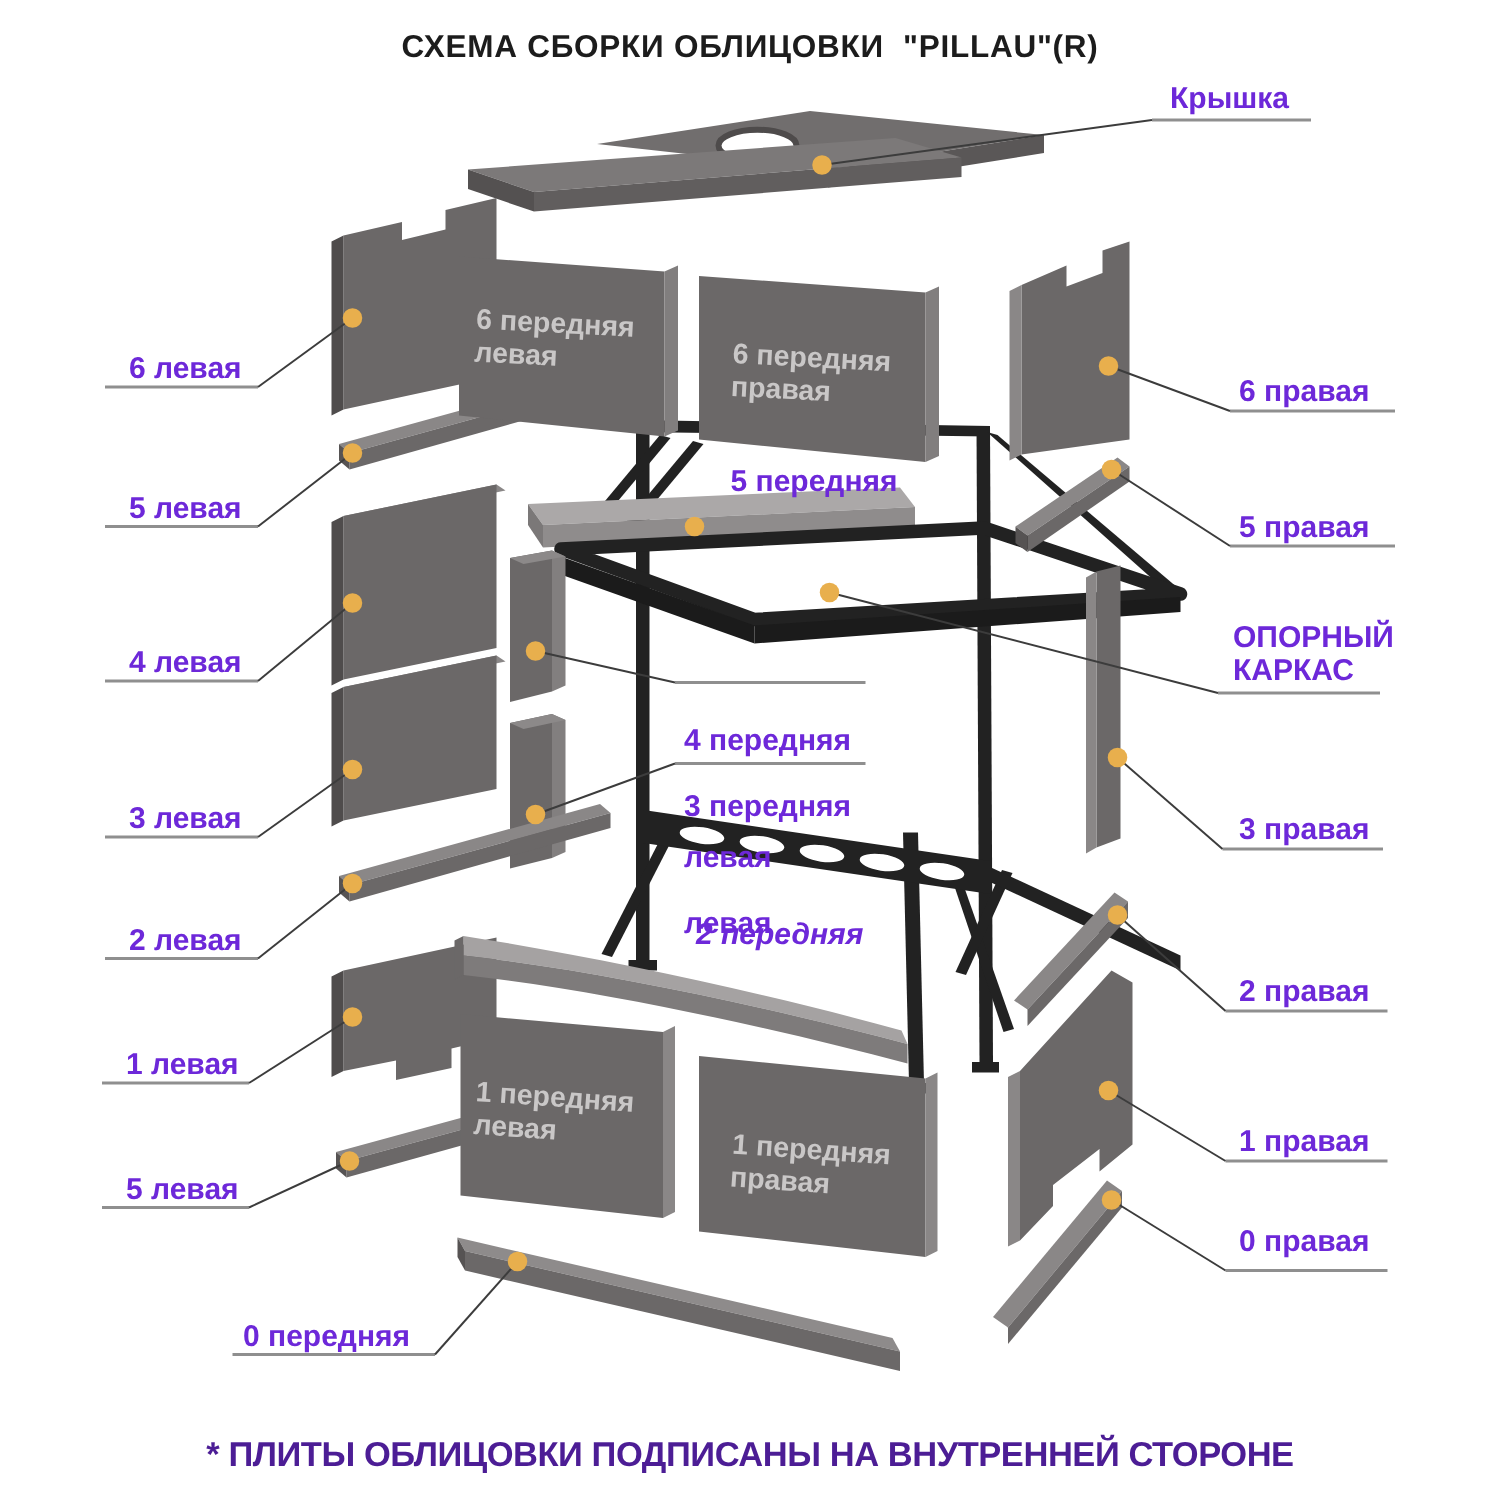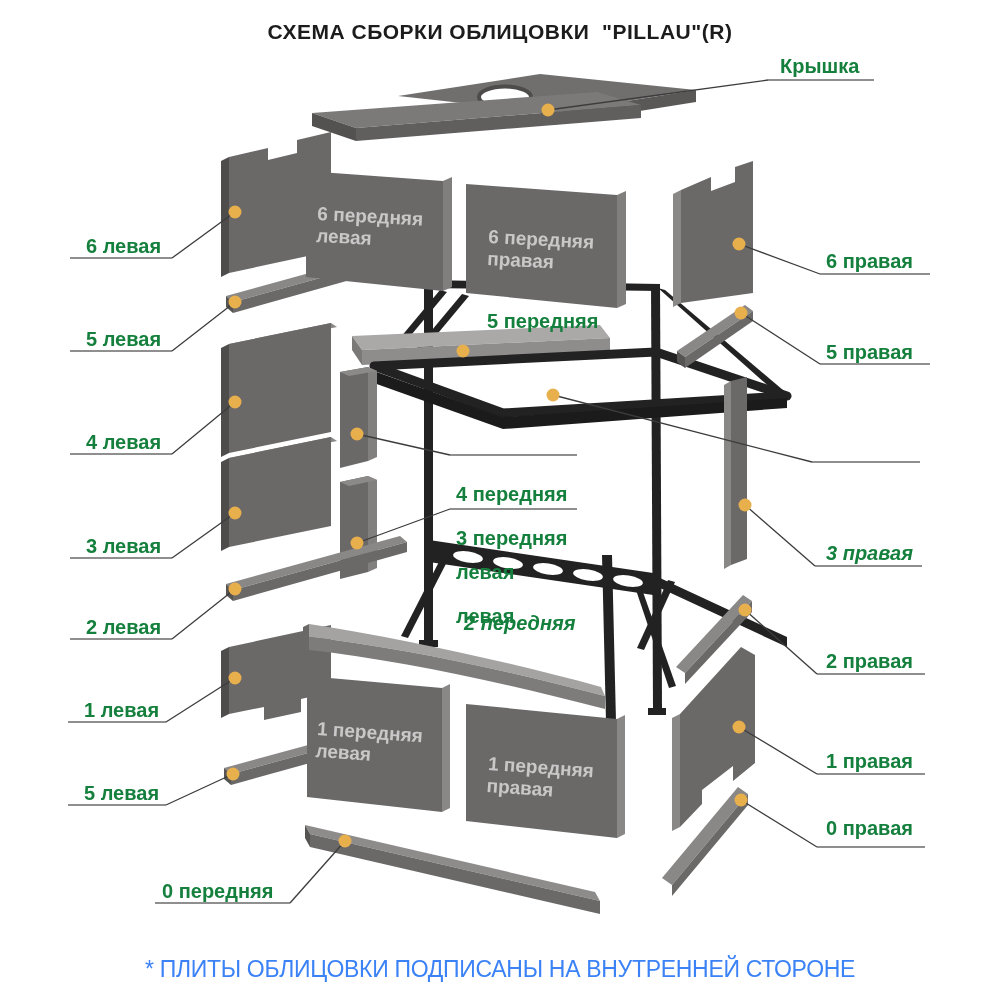--- a/index.html
+++ b/index.html
@@ -1,24 +1,24 @@
 <!DOCTYPE html>
 <html><head>
 <meta charset="utf-8">
 <style>
   html,body{margin:0;padding:0;background:#fff;}
   #stage{position:relative;width:1000px;height:1000px;background:#fff;overflow:hidden;
          font-family:"Liberation Sans",sans-serif;}
   #diagram-svg{position:absolute;left:0;top:0;z-index:1;}
-  .lbl{position:absolute;z-index:2;font-weight:bold;color:#15803d;font-size:20px;line-height:24px;white-space:pre;}
+  .lbl{position:absolute;z-index:2;font-weight:bold;color:#6d28d9;font-size:20px;line-height:24px;white-space:pre;}
   .lbl2{white-space:pre-line;}
   .title{position:absolute;z-index:2;left:0;top:20px;width:100%;text-align:center;
          font-weight:bold;font-size:21px;letter-spacing:.5px;color:#1c1c1c;white-space:pre;}
   .footnote{position:absolute;z-index:2;left:0;top:956px;width:100%;text-align:center;
-            font-weight:normal;font-size:23px;letter-spacing:-.3px;color:#3b82f6;white-space:pre;}
+            font-weight:bold;font-size:23px;letter-spacing:-.3px;color:#4c1d95;white-space:pre;}
   .ptxt{position:absolute;z-index:2;font-weight:bold;font-size:19px;line-height:22px;
         color:#C9C7C7;white-space:pre-line;transform-origin:left top;}
   .two .l1{display:block;height:26px;}
   .two .l2{display:block;height:26px;}
 </style>
 </head>
 <body>
 
 <div id="stage">
 
@@ -241,25 +241,27 @@
   <div class="lbl" style="left:86px;top:234px;">6 левая</div>
   <div class="lbl" style="left:86px;top:327px;">5 левая</div>
   <div class="lbl" style="left:86px;top:430px;">4 левая</div>
   <div class="lbl" style="left:86px;top:534px;">3 левая</div>
   <div class="lbl" style="left:86px;top:615px;">2 левая</div>
   <div class="lbl" style="left:84px;top:698px;">1 левая</div>
   <div class="lbl" style="left:84px;top:781px;">5 левая</div>
 
   <div class="lbl" style="left:826px;top:249px;">6 правая</div>
   <div class="lbl" style="left:826px;top:340px;">5 правая</div>
-  <div class="lbl" style="left:826px;top:541px;font-style:italic;">3 правая</div>
+  <div class="lbl" style="left:826px;top:541px;">3 правая</div>
   <div class="lbl" style="left:826px;top:649px;">2 правая</div>
   <div class="lbl" style="left:826px;top:749px;">1 правая</div>
   <div class="lbl" style="left:826px;top:816px;">0 правая</div>
 
+  <div class="lbl lbl2" style="left:822px;top:414px;line-height:22px;">ОПОРНЫЙ
+КАРКАС</div>
 
   <div class="lbl" style="left:162px;top:879px;">0 передняя</div>
   <div class="lbl" style="left:487px;top:309px;">5 передняя</div>
   <div class="lbl" style="left:464px;top:611px;font-style:italic;">2 передняя</div>
 
   <div class="lbl two" style="left:456px;top:429px;line-height:26px;">
     <span class="l1">4 передняя</span>
     <span class="l2">левая</span>
   </div>
   <div class="lbl two" style="left:456px;top:473px;line-height:26px;">

